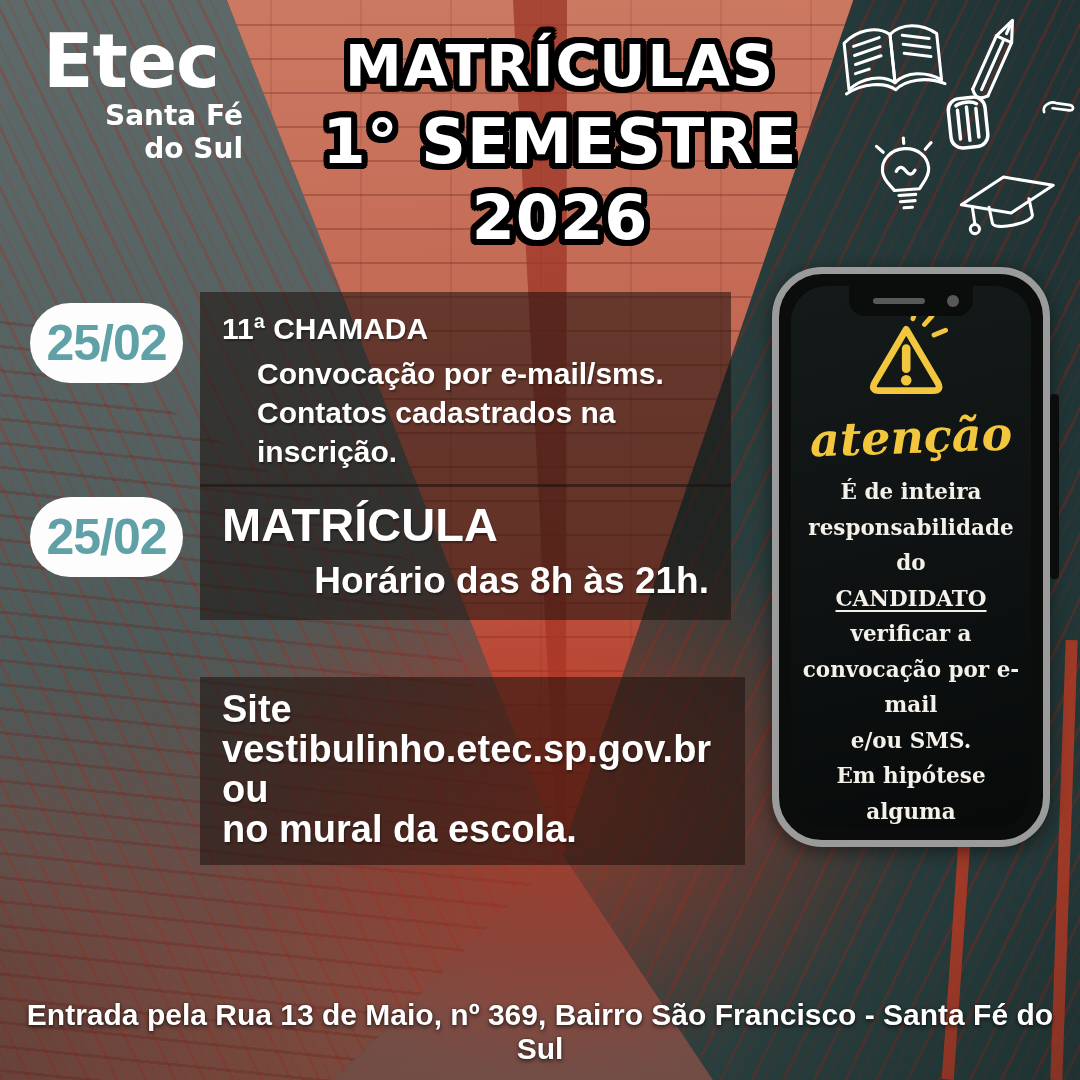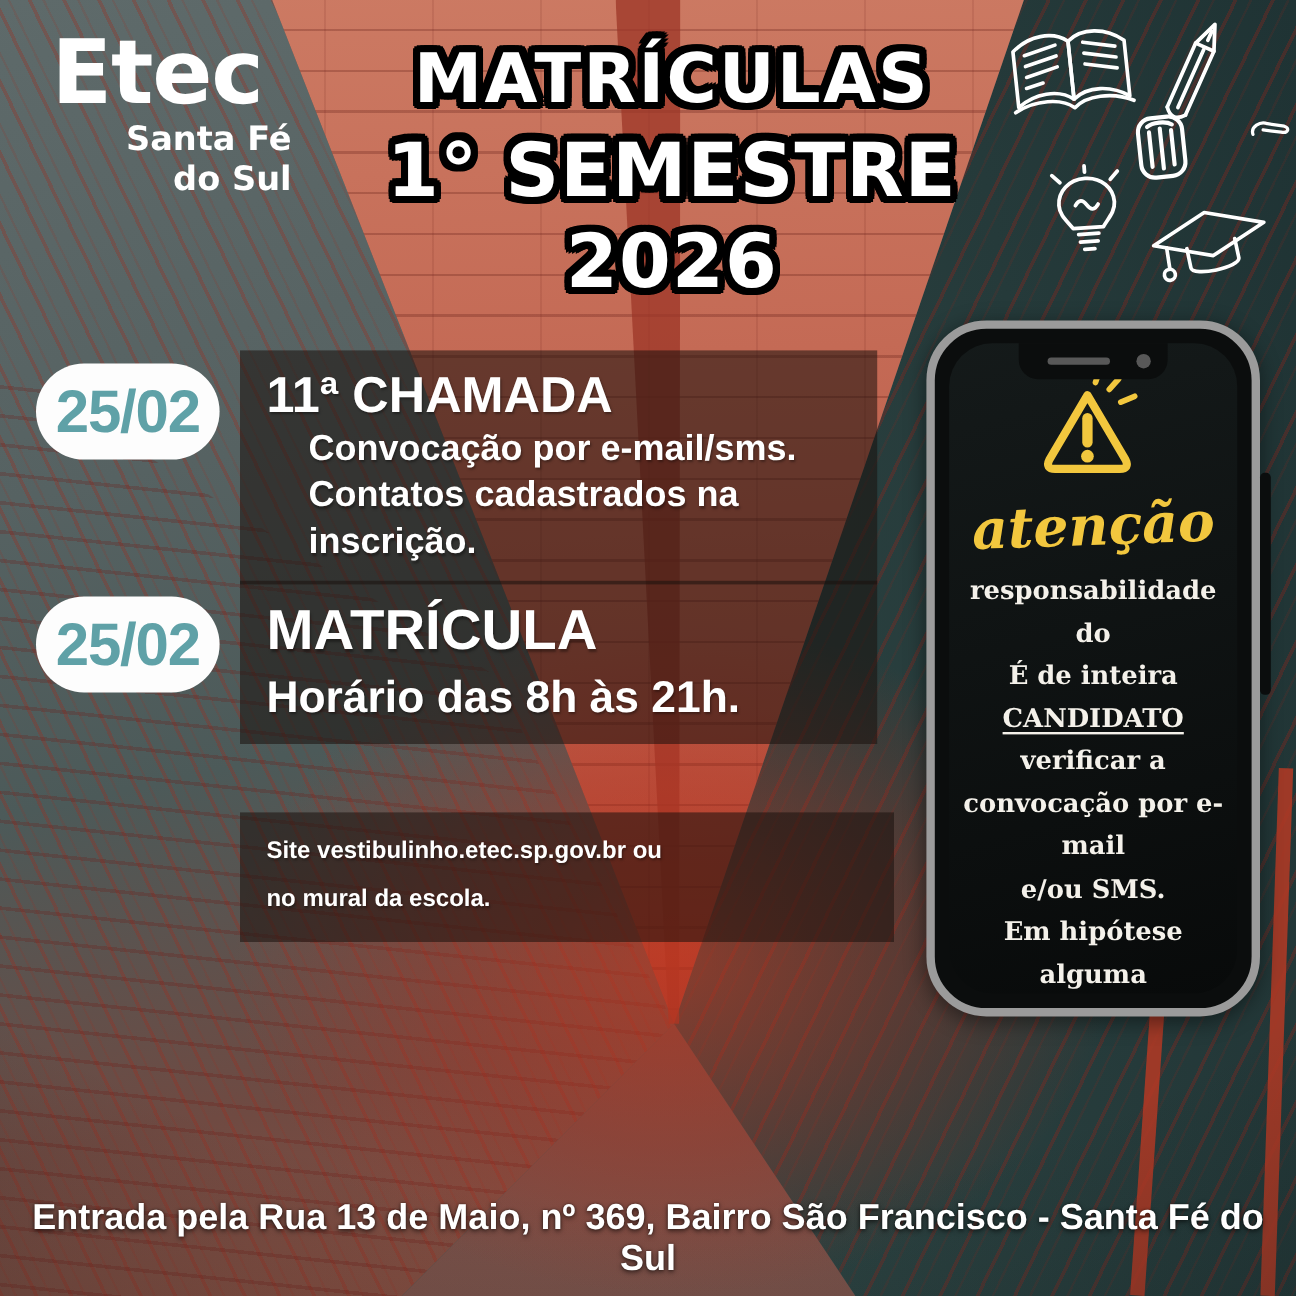--- a/index.html
+++ b/index.html
@@ -79,28 +79,28 @@
   .badge{position:absolute;left:30px;width:153px;height:80px;background:var(--badge-bg);
     border-radius:46px;display:flex;align-items:center;justify-content:center;
     color:var(--accent-teal);font-weight:700;font-size:50px;letter-spacing:-1px;
     font-family:"Liberation Sans",sans-serif;}
   .b1{top:303px;} .b2{top:497px;} .b3{top:690px;}
   .panel{position:absolute;left:200px;background:var(--panel-overlay);color:#fff;
     padding:12px 22px 16px 22px;}
   .panel .hd{font-weight:700;text-shadow:1px 2px 2px rgba(0,0,0,.35);}
   .panel .ln{font-weight:700;text-shadow:1px 2px 2px rgba(0,0,0,.35);}
   .panel1{top:292px;width:531px;}
-  .panel1 .hd{font-size:42px;line-height:50px;}
+  .panel1 .hd{font-size:30px;line-height:50px;}
   .panel1 .ln{font-size:30px;line-height:39px;margin-left:35px;}
   .panel2{top:484px;width:531px;}
   .panel2 .hd{font-size:47px;line-height:58px;margin-bottom:4px;}
-  .panel2 .ln{font-size:37px;line-height:46px;}
+  .panel2 .ln{font-size:37px;line-height:46px;text-align:right;}
   .panel3{top:677px;width:545px;}
   .panel3 .hd{font-size:43px;line-height:52px;}
-  .panel3 .ln{font-size:20px;line-height:40px;}
+  .panel3 .ln{font-size:38px;line-height:40px;}
 
   
   .phone{position:absolute;left:772px;top:267px;width:278px;height:580px;
     background:#0b0d0d;border:7px solid #9b9b9b;border-radius:50px;
     box-shadow:0 4px 18px rgba(0,0,0,.45);}
   .screen{position:absolute;inset:12px;border-radius:36px;overflow:hidden;
     background:linear-gradient(165deg,rgba(22,28,28,0.86),rgba(8,10,10,0.93));
     display:flex;flex-direction:column;align-items:center;}
   .notch{position:absolute;top:12px;left:50%;transform:translateX(-50%);
     width:124px;height:30px;background:#0b0d0d;border-radius:0 0 16px 16px;z-index:3;}
@@ -236,22 +236,22 @@
           <g class="ysketch" stroke-width="7">
             <path d="M55 18 L88 74 Q92 82 83 82 L27 82 Q18 82 22 74 Z"></path>
             <path d="M55 38 L55 59" stroke-width="9"></path>
             <path d="M74 13 L82 4 M84 24 L96 19 M62 7 L64 1" stroke-width="5"></path>
           </g>
           <circle cx="55" cy="71" r="5.5" fill="var(--warning-yellow)"></circle>
         </svg>
       </div>
       <div class="attn">atenção</div>
       <div class="msg">
+        <div>É de inteira</div>
         <div>responsabilidade do</div>
-        <div>É de inteira</div>
         <div class="u">CANDIDATO</div>
         <div>verificar a</div>
         <div>convocação por e-mail</div>
         <div>e/ou SMS.</div>
         <div>Em hipótese alguma</div>
 
       </div>
     </div>
     <div class="notch">
       <span class="speaker"></span>

